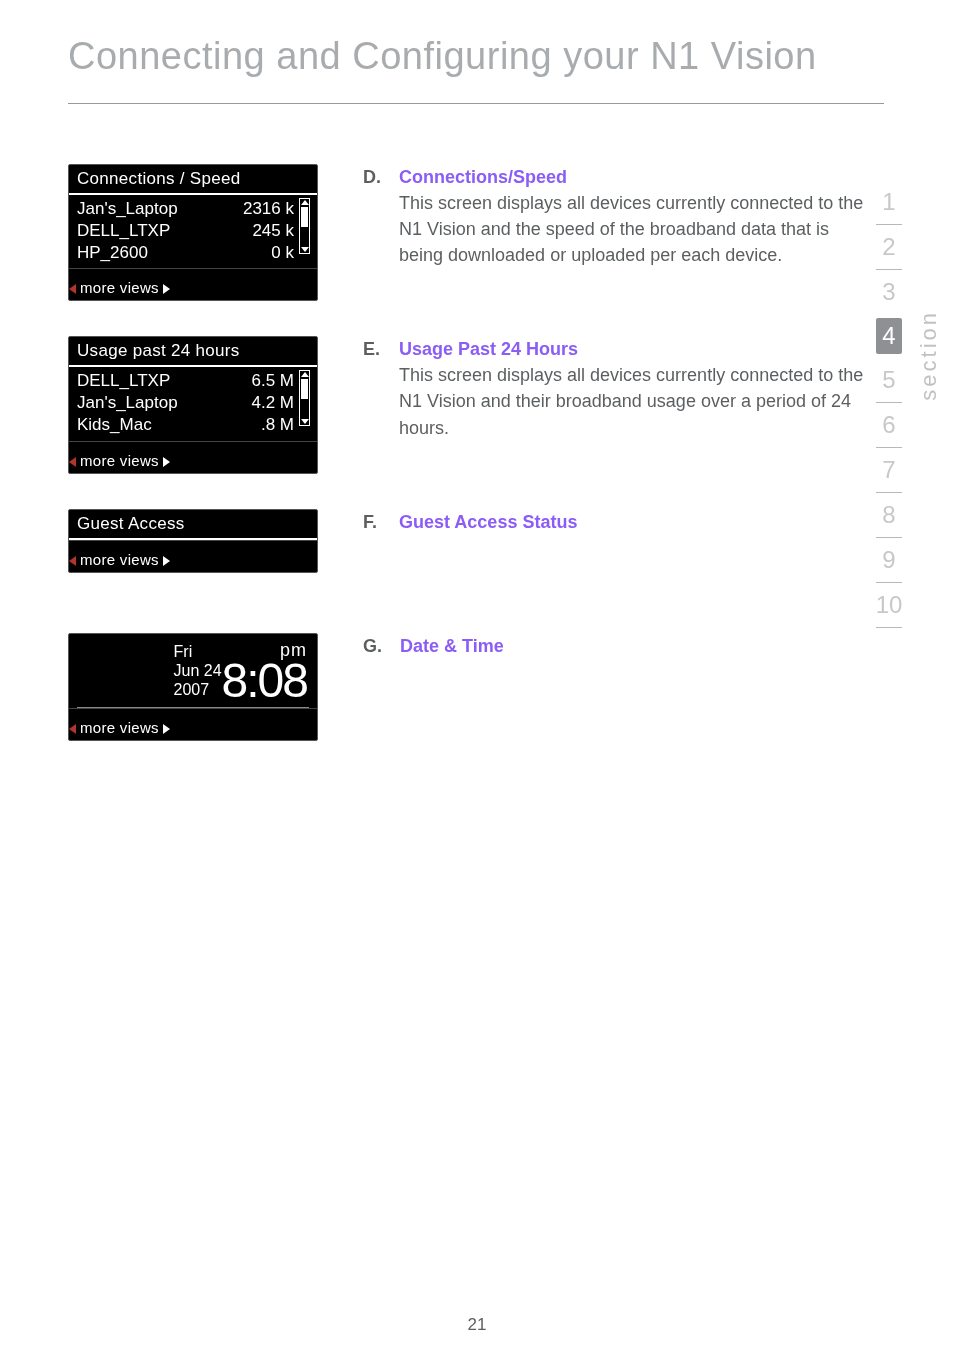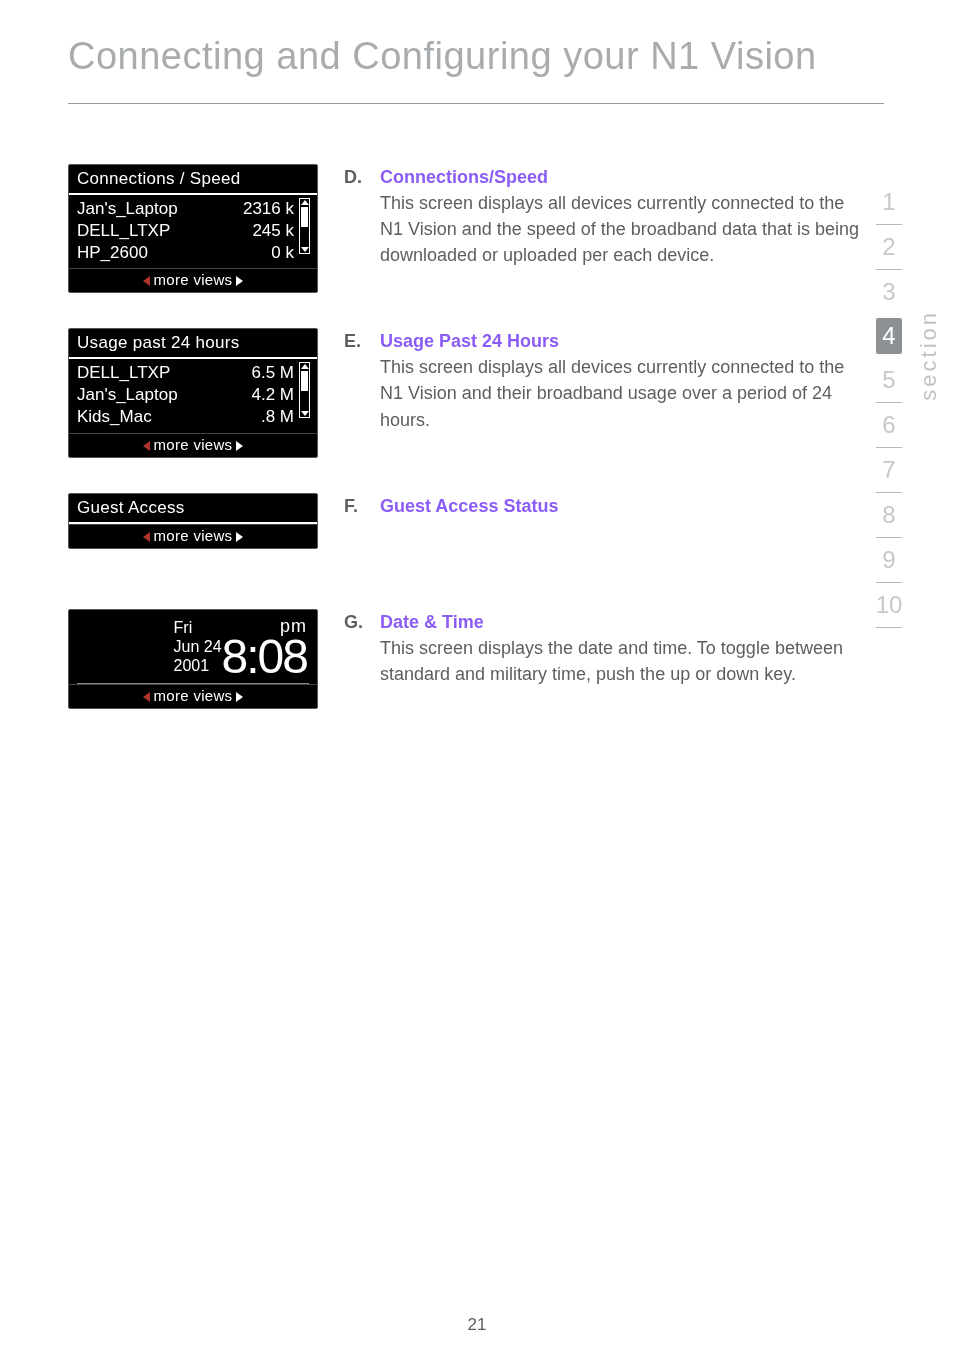--- a/index.html
+++ b/index.html
@@ -25,21 +25,21 @@
   }
   .content {
     display: flex;
     flex-direction: column;
     gap: 35px;
     padding: 0 90px 0 68px;
   }
   .row {
     display: flex;
     align-items: flex-start;
-    gap: 26px;
+    gap: 45px;
   }
   
   .lcd {
     width: 250px;
     flex-shrink: 0;
     background: #000;
     color: #fff;
     font-family: Arial, Helvetica, sans-serif;
     border: 1px solid #555;
     border-radius: 2px;
@@ -54,23 +54,23 @@
     padding: 3px 7px 4px 8px;
     font-size: 17px;
   }
   .lcd .line {
     display: flex;
     justify-content: space-between;
     align-items: center;
     line-height: 1.3;
   }
   .lcd .footer {
-    text-align: center;
+    text-align: left;
     font-size: 15px;
-    padding: 2px 0 4px 0;
+    padding: 10px 0 4px 0;
     border-top:  1px solid #444;
     letter-spacing: 0.3px;
   }
   .scrollbar {
     display:inline-block;
     width:11px; height:56px;
     border:1px solid #fff;
     position:relative;
     margin-left:5px;
     vertical-align: top;
@@ -257,35 +257,34 @@
       </div>
     </div>
   </div>
 
   <div class="row" style="margin-top:25px;">
     <div class="lcd">
       <div class="clock-body">
         <div class="clock-date">
           <div>Fri</div>
           <div>Jun 24</div>
-          <div>2001</div>
+          <div>2007</div>
         </div>
         <div class="clock-time-wrap">
           <div class="pm">pm</div>
           <div class="clock-time">8:08</div>
         </div>
       </div>
       <hr class="clock-rule">
       <div class="footer"><span class="tri-l red"></span><span>more views</span><span class="tri-r"></span></div>
     </div>
     <div class="desc">
       <div class="letter">G.</div>
       <div>
         <div class="heading">Date &amp; Time</div>
-        <div class="body-text">This screen displays the date and time. To toggle between standard and military time, push the up or down key.</div>
       </div>
     </div>
   </div>
 
 </div>
 
 <div class="sidebar">
   <div class="num">1</div>
     <div class="sep"></div>
   <div class="num">2</div>

